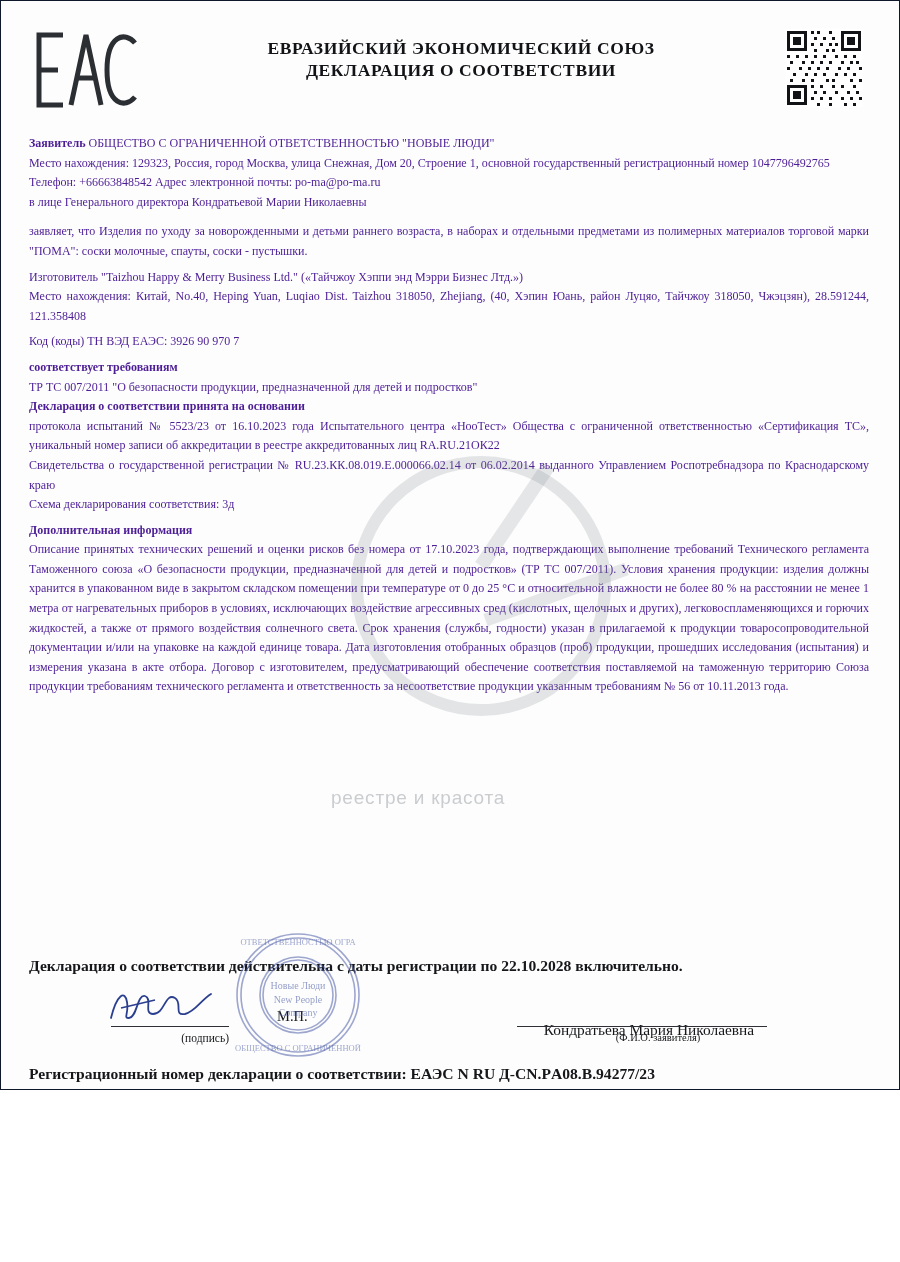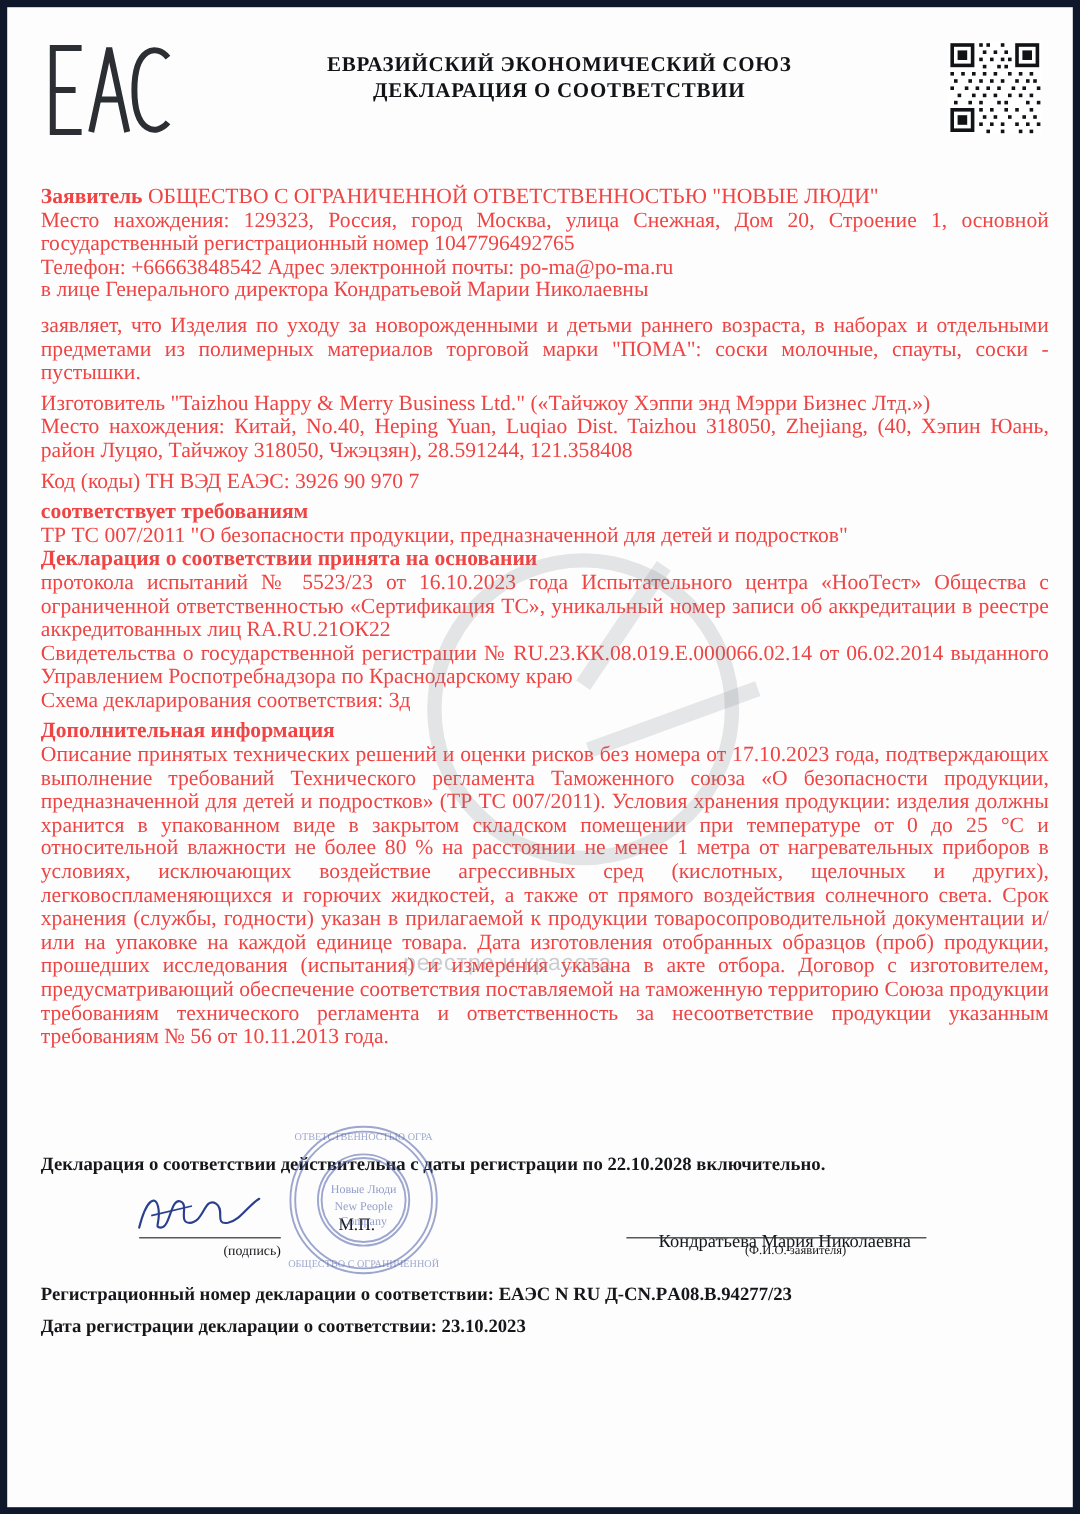--- a/index.html
+++ b/index.html
@@ -7,24 +7,24 @@
     padding: 0;
     background: #ffffff;
   }
   body {
     font-family: "Liberation Serif", serif;
     color: #15171a;
   }
   .page {
     position: relative;
     width: 900px;
-    height: 1262px;
+    height: 1090px;
     background: #fdfdfd;
     overflow: hidden;
-    border: 6px solid #0f172a;
+    border: 1px solid #0f172a;
     box-sizing: border-box;
   }
   
   .header {
     position: absolute;
     top: 26px;
     left: 0;
     width: 900px;
     height: 92px;
   }
@@ -56,26 +56,26 @@
     right: 38px;
     top: 2px;
     width: 78px;
     height: 78px;
   }
   .qr svg { display: block; }
 
   
   .doc-body {
     position: absolute;
-    top: 148px;
+    top: 133px;
     left: 28px;
     width: 840px;
-    font-size: 18px;
+    font-size: 12px;
     line-height: 19.6px;
-    color: #ef4444;
+    color: #4c1d95;
   }
   .p {
     margin: 0 0 0 0;
     text-align: left;
   }
   .gap-sm { height: 6px; }
   .gap-md { height: 10px; }
   .b { font-weight: bold; }
   .just { text-align: justify; }
 

